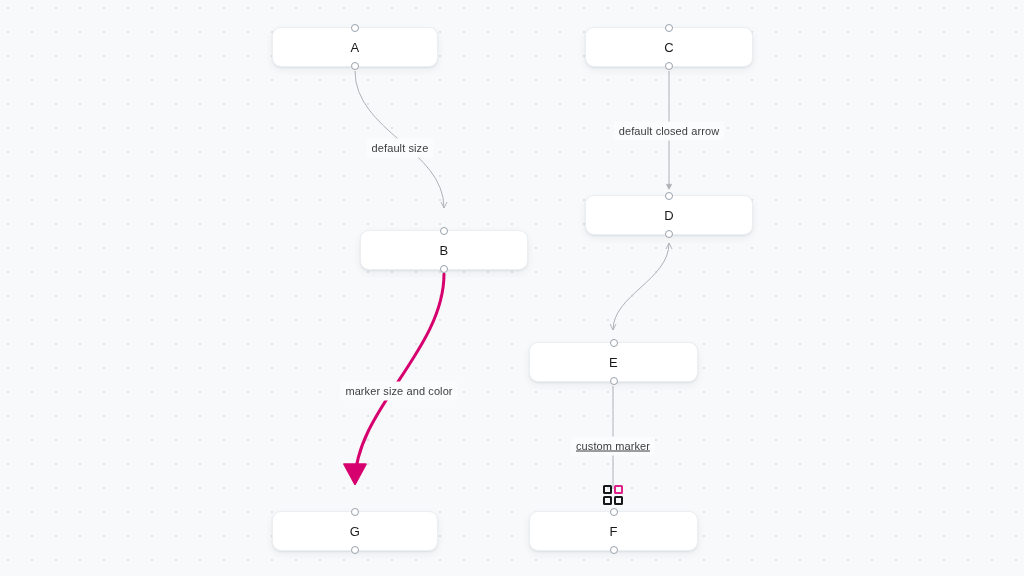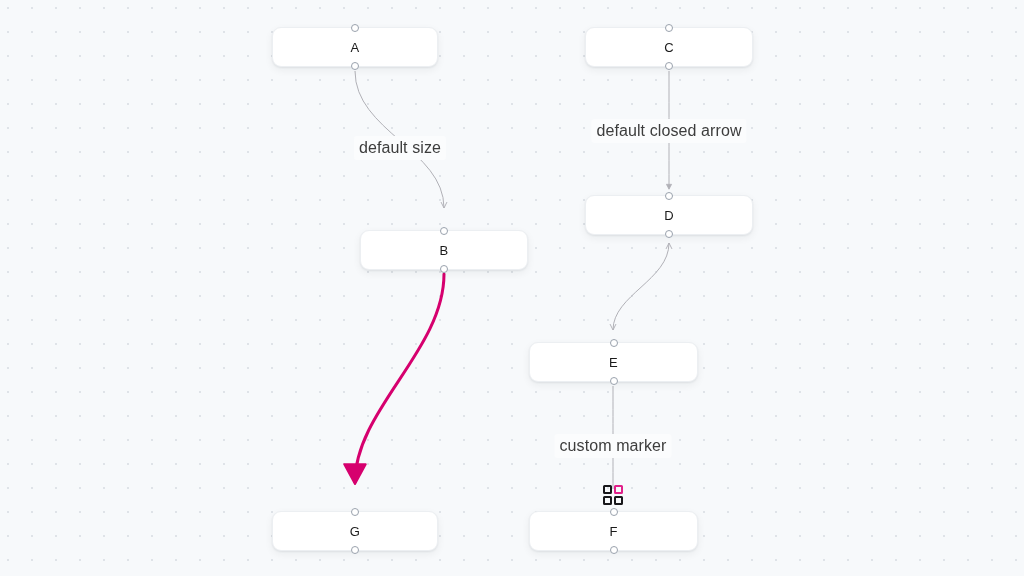--- a/index.html
+++ b/index.html
@@ -65,21 +65,21 @@
   }
   .handle.target { top: -4px; }
   .handle.source { bottom: -4px; }
 
   
   .edge-label {
     position: absolute;
     transform: translate(-50%, -50%);
     background: #fbfcfd;
     color: #3d3d3d;
-    font-size: 16px;
+    font-size: 11px;
     line-height: 1;
     padding: 4px 5px;
     border-radius: 3px;
     white-space: nowrap;
     letter-spacing: 0.1px;
   }
 
   
   .custom-marker {
     position: absolute;
@@ -137,23 +137,24 @@
     <div class="cm-cell"></div>
     <div class="cm-cell accent"></div>
     <div class="cm-cell"></div>
     <div class="cm-cell"></div>
   </div>
 
   <div class="edge-label" style="left:400px; top:148px;">default size</div>
 
   <div class="edge-label" style="left:669px; top:131px;">default closed arrow</div>
 
+  <div class="edge-label" style="left:399px; top:391px;">marker size and color</div>
 
 
-  <div class="edge-label" style="left:613px; top:446px;">custom marker</div>
+  <div class="edge-label" style="left:613px; top:446px;text-decoration:underline;">custom marker</div>
 
   <div class="node" style="left:272px; top:27px; width:166px; height:40px;">
     <span class="handle target"></span>
     <span class="node-label">A</span>
     <span class="handle source"></span>
   </div>
 
   <div class="node" style="left:360px; top:230px; width:168px; height:40px;">
     <span class="handle target"></span>
     <span class="node-label">B</span>

